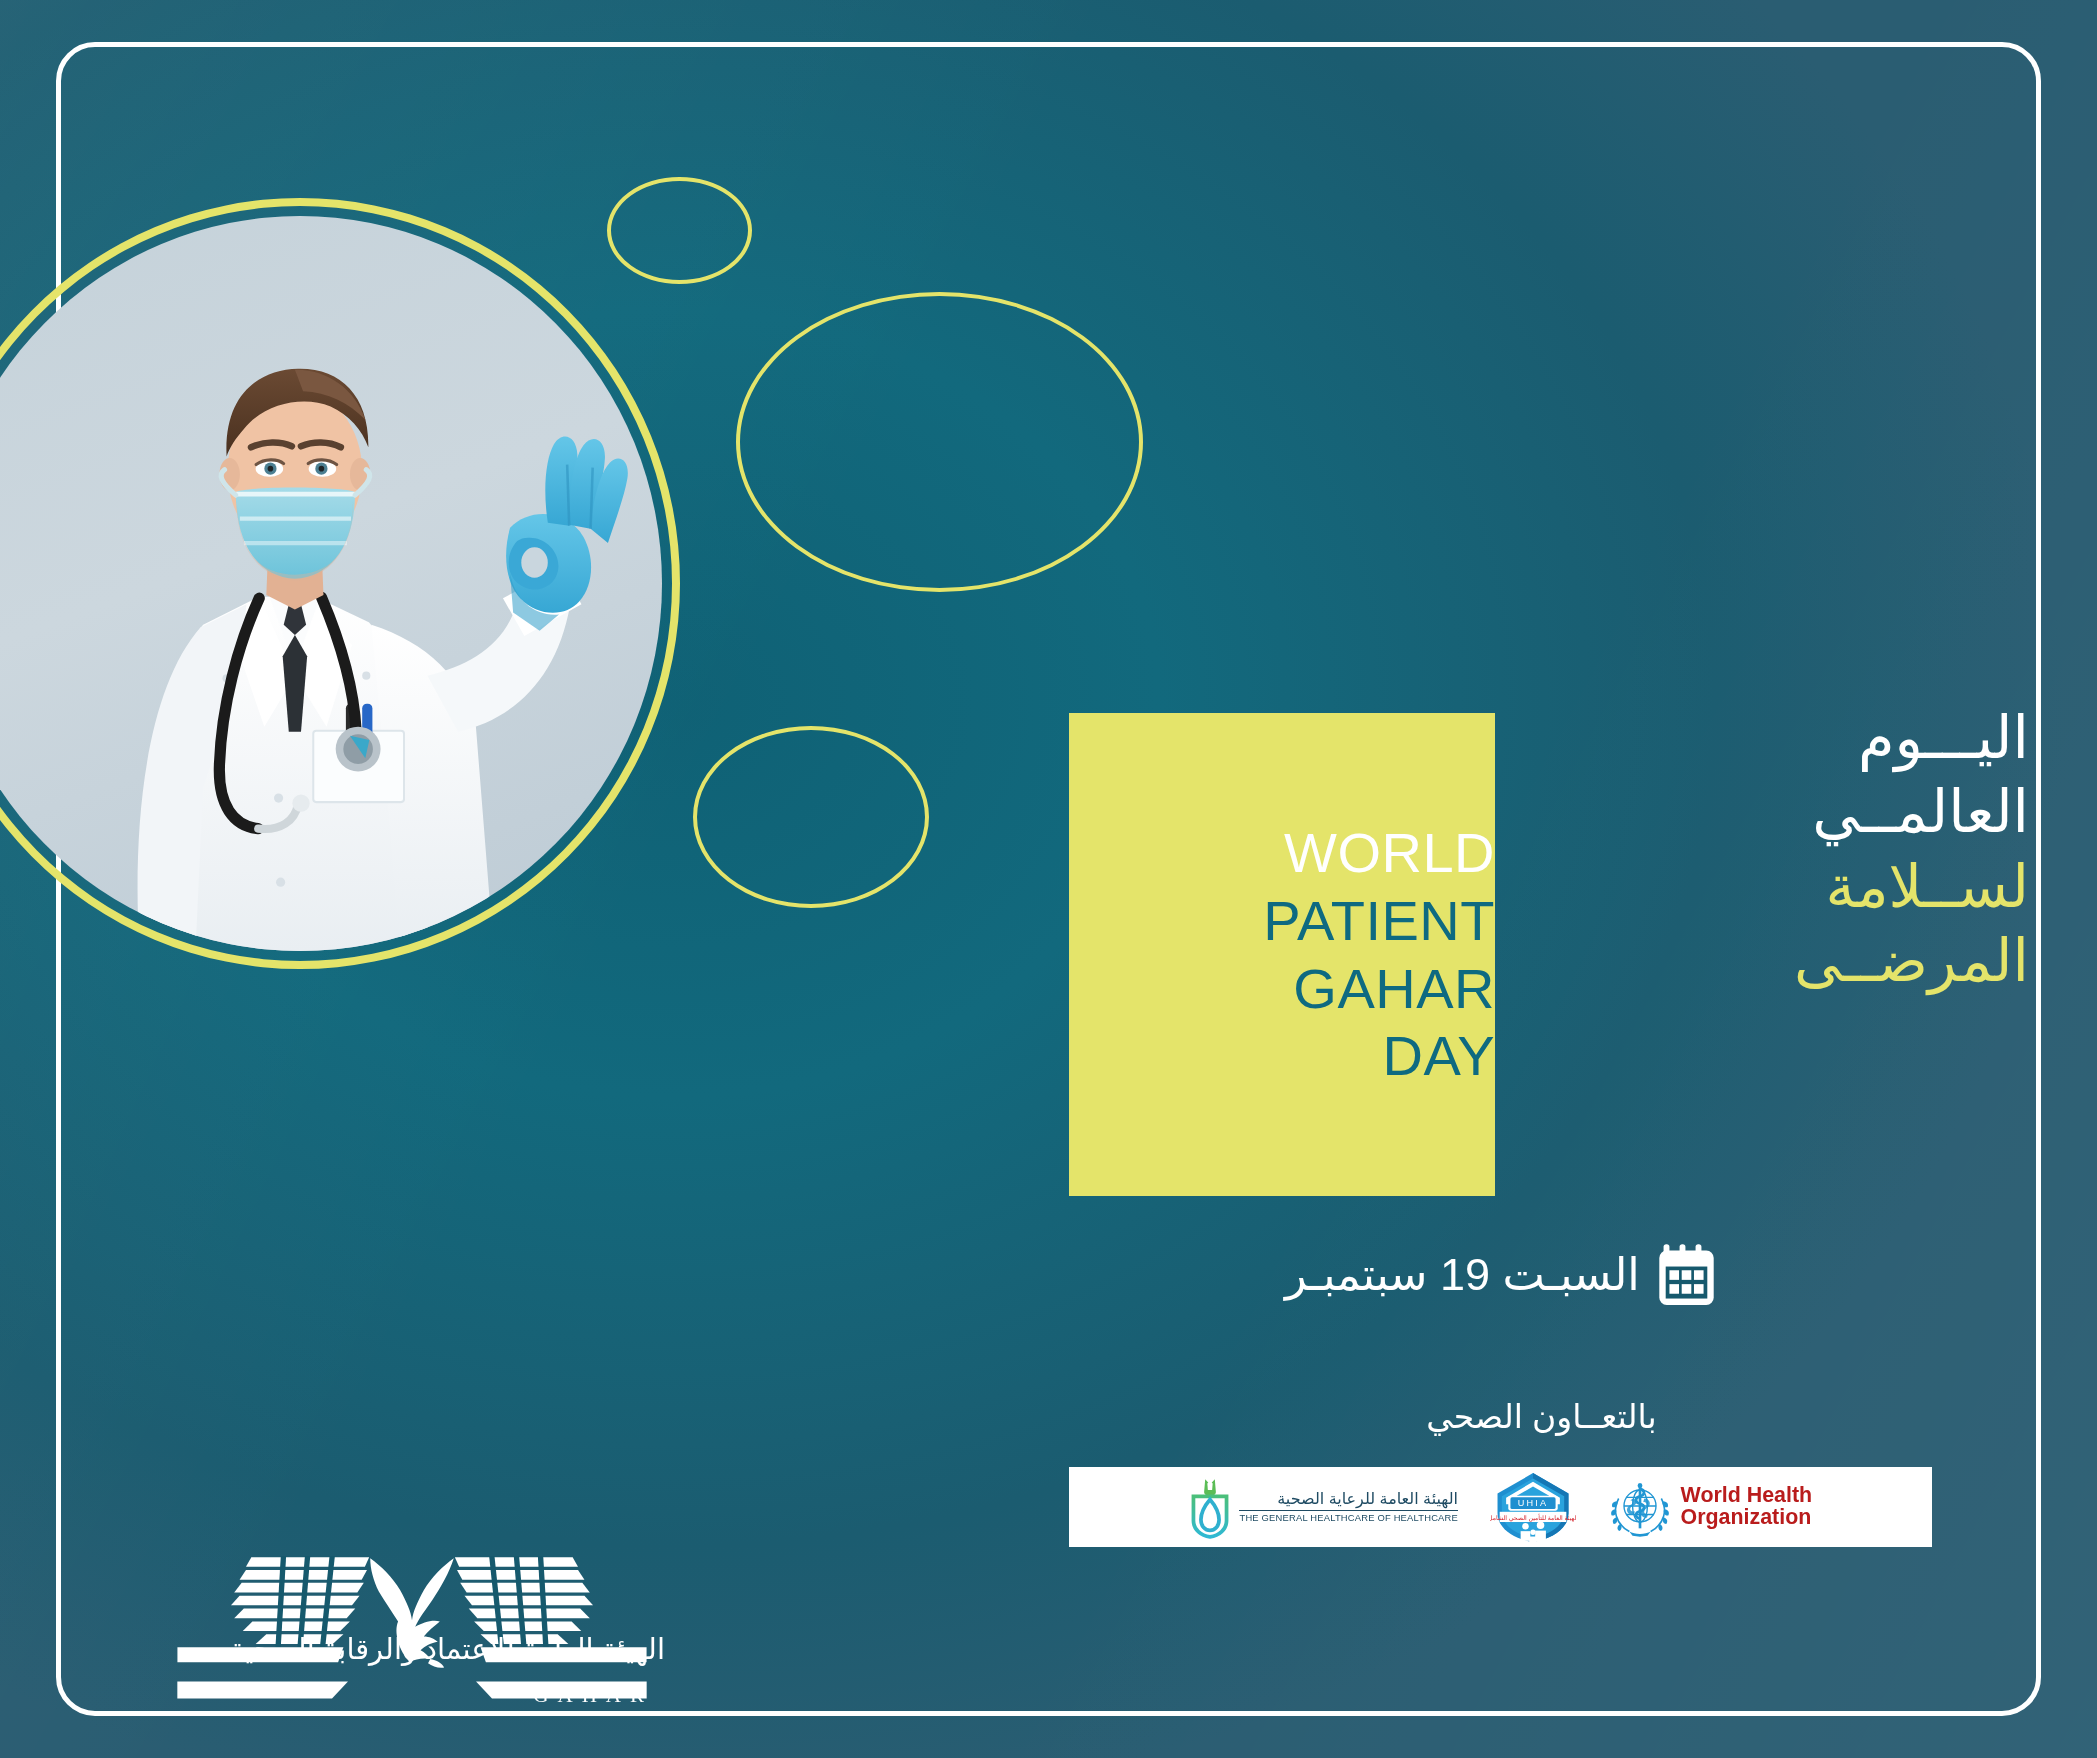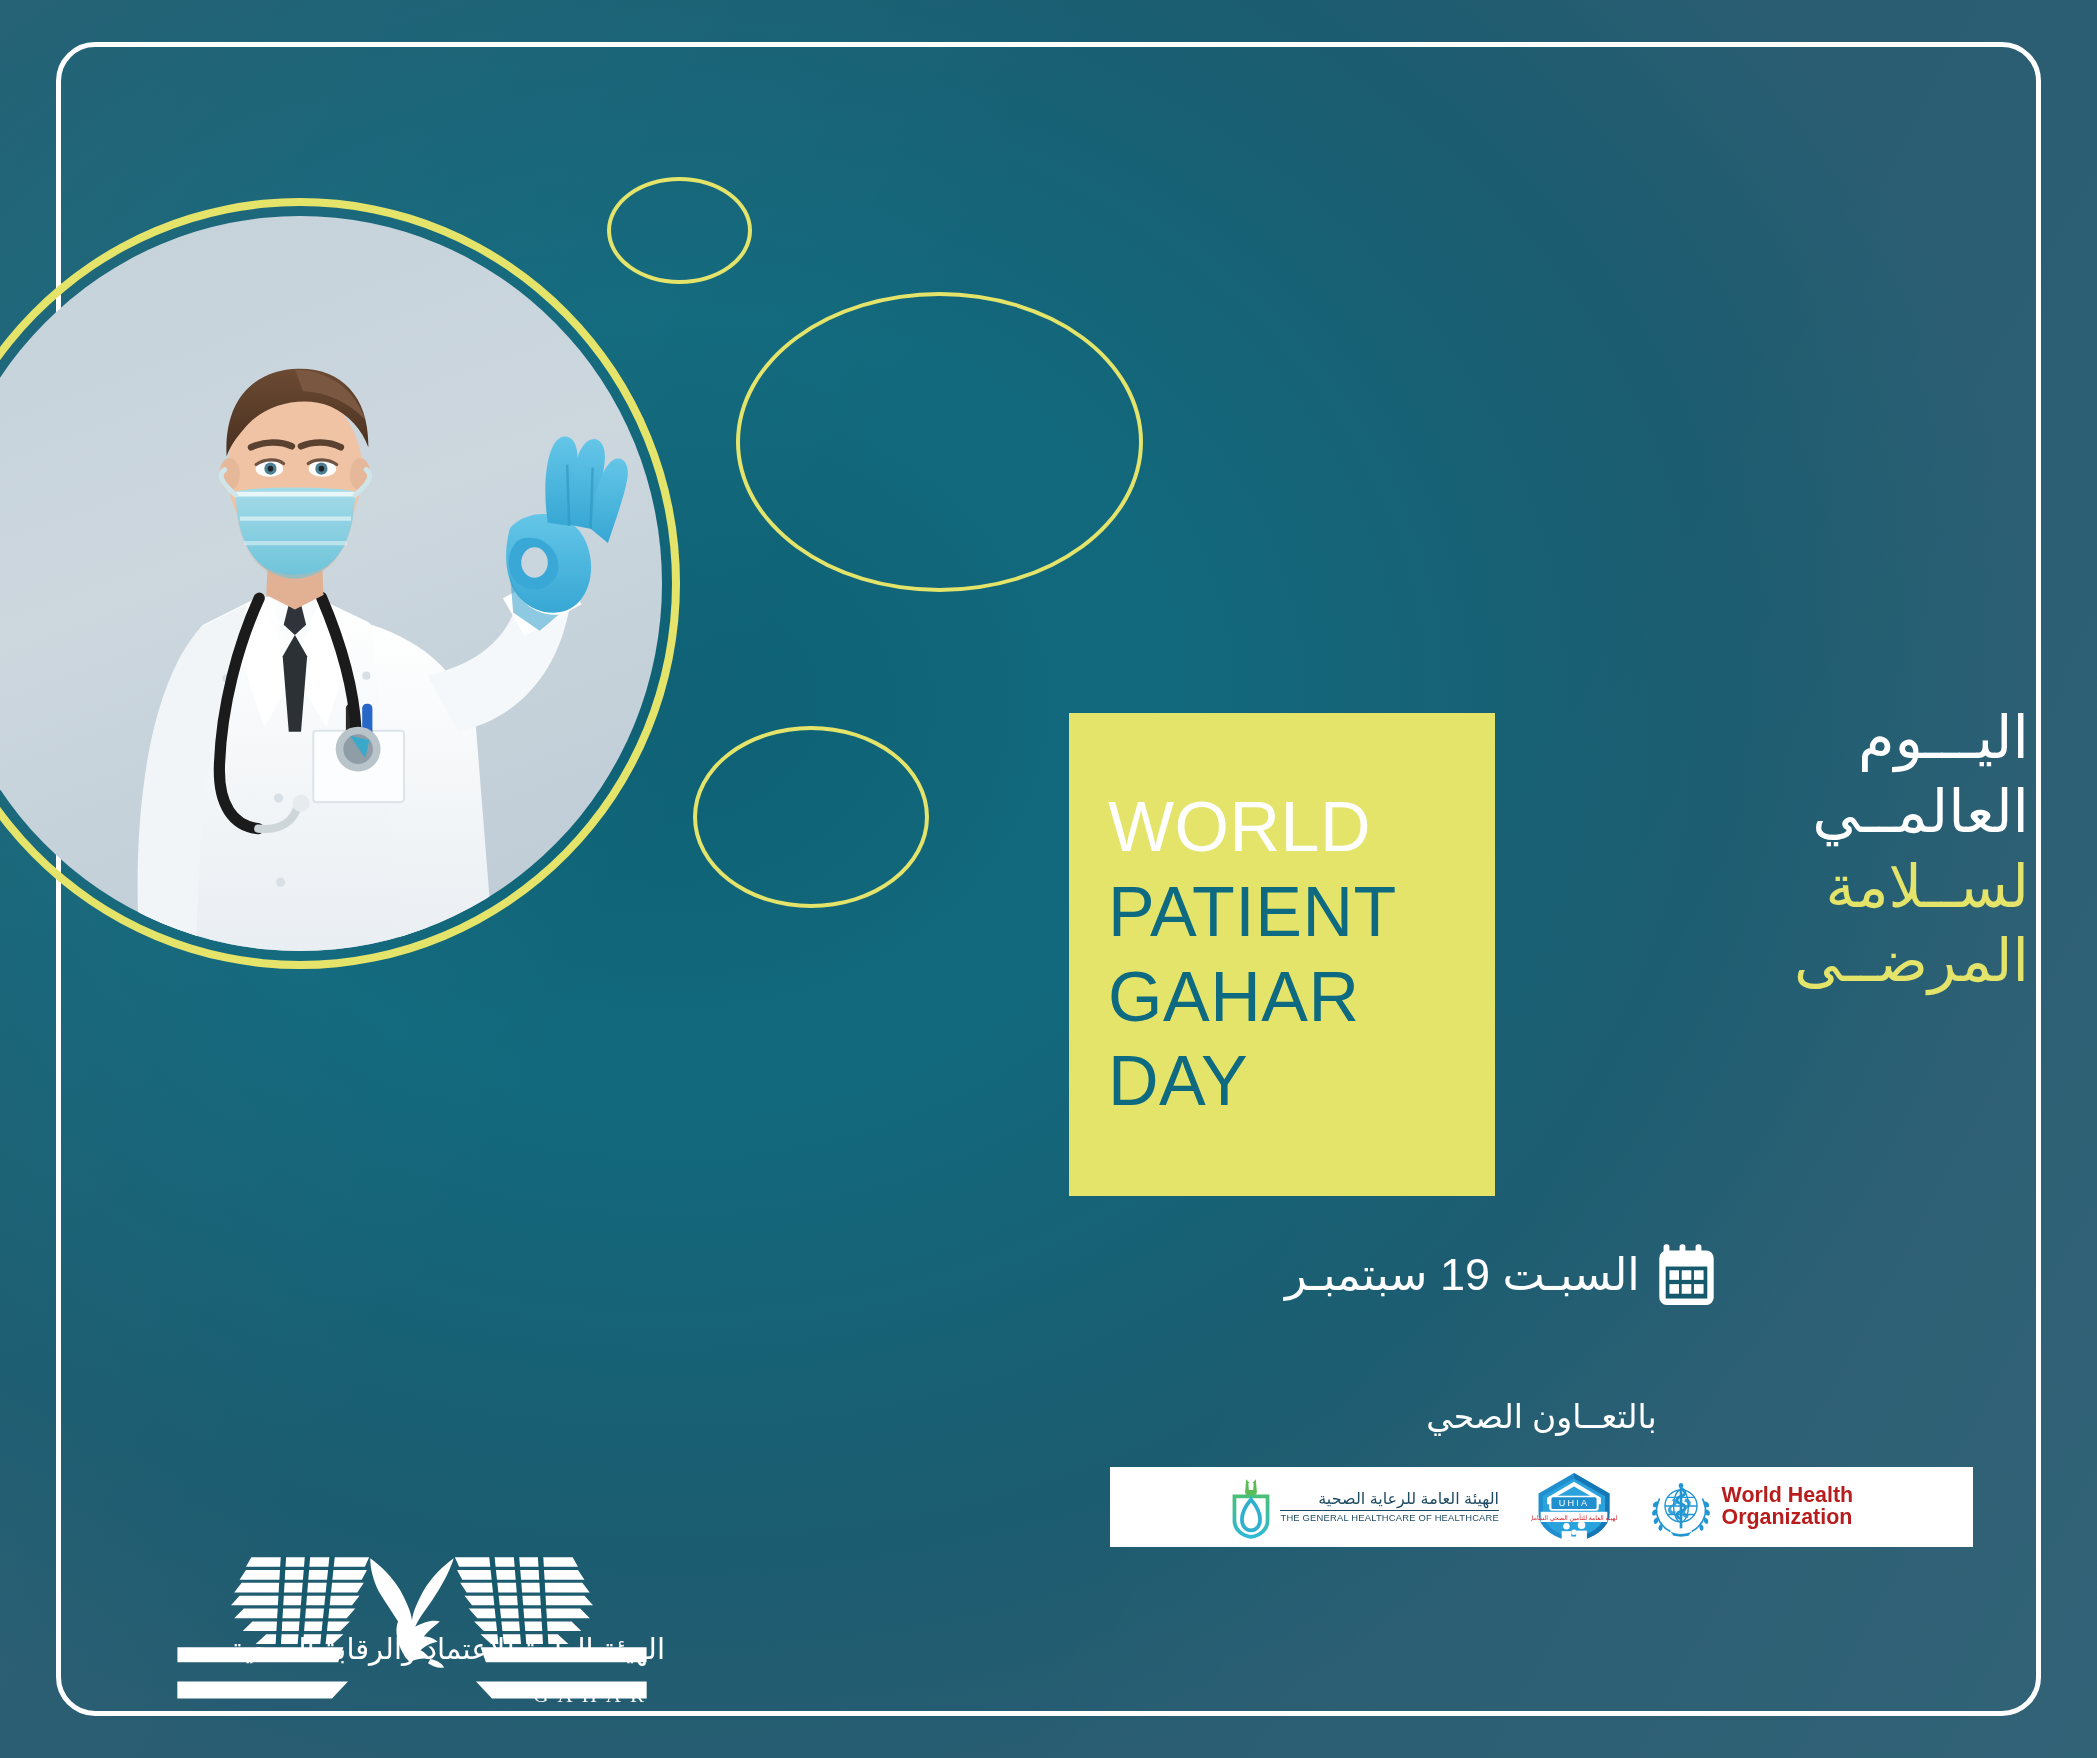--- a/index.html
+++ b/index.html
@@ -60,22 +60,23 @@
   #doctor{position:absolute;left:0;top:0;width:100%;height:100%;}
 
   
   #wpsd-box{
     position:absolute;left:1069px;top:713px;width:426px;height:483px;
     background:#e4e46a;
     display:flex;flex-direction:column;justify-content:center;
     padding-left:39px;box-sizing:border-box;
   }
   .wpsd-line{
-    font-size:70px;line-height:1.21;font-weight:400;letter-spacing:0.5px;
+    font-size:56px;line-height:1.21;font-weight:400;letter-spacing:0.5px;
     white-space:nowrap;
+    text-align:right;
   }
   .wpsd-line.white{color:#ffffff;}
   .wpsd-line.teal{color:#0e6a81;}
 
   
   #ar-headline{
     position:absolute;left:1515px;top:701px;width:514px;
     text-align:right;direction:rtl;
   }
   .ar-line{
@@ -98,21 +99,21 @@
   
   #coop-label{
     position:absolute;left:1274px;top:1397px;width:535px;
     text-align:center;color:#ffffff;font-size:33px;letter-spacing:1.1px;direction:rtl;
   }
 
   
   #partners-bar{
     position:absolute;left:1069px;top:1467px;width:863px;height:80px;
     background:#ffffff;
-    display:flex;align-items:center;justify-content:center;gap:32px;margin-left:41px;
+    display:flex;align-items:center;justify-content:center;gap:32px;
   }
   .partner{display:flex;align-items:center;gap:8.6px;height:64px;}
   .partner-mark{flex:0 0 auto;}
   .gah-txt{display:flex;flex-direction:column;gap:2.1px;line-height:1;}
   .gah-ar{
     color:#1f4b63;font-size:16px;direction:rtl;text-align:right;
     border-bottom:1.1px solid #1f4b63;padding-bottom:2.7px;white-space:nowrap;
   }
   .gah-en{color:#1f4b63;font-size:9.4px;letter-spacing:0.2px;white-space:nowrap;}
   .who-txt{

